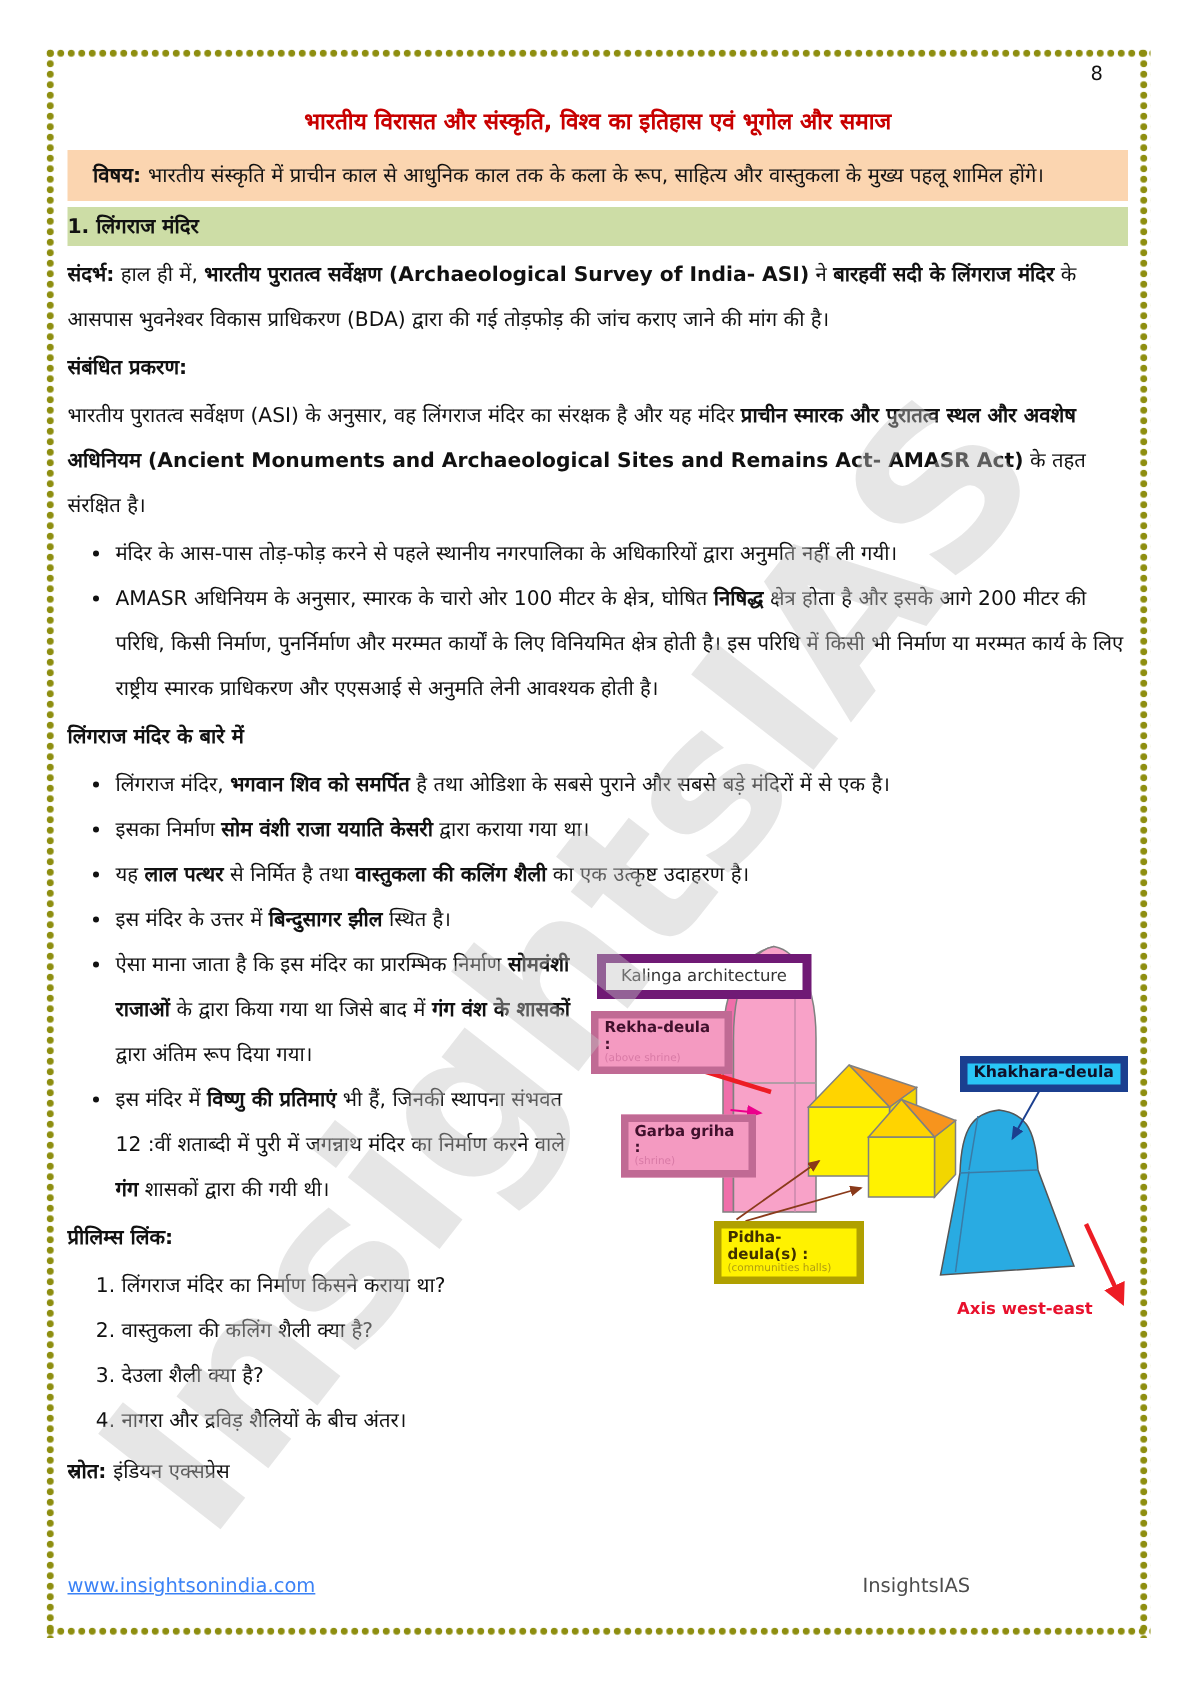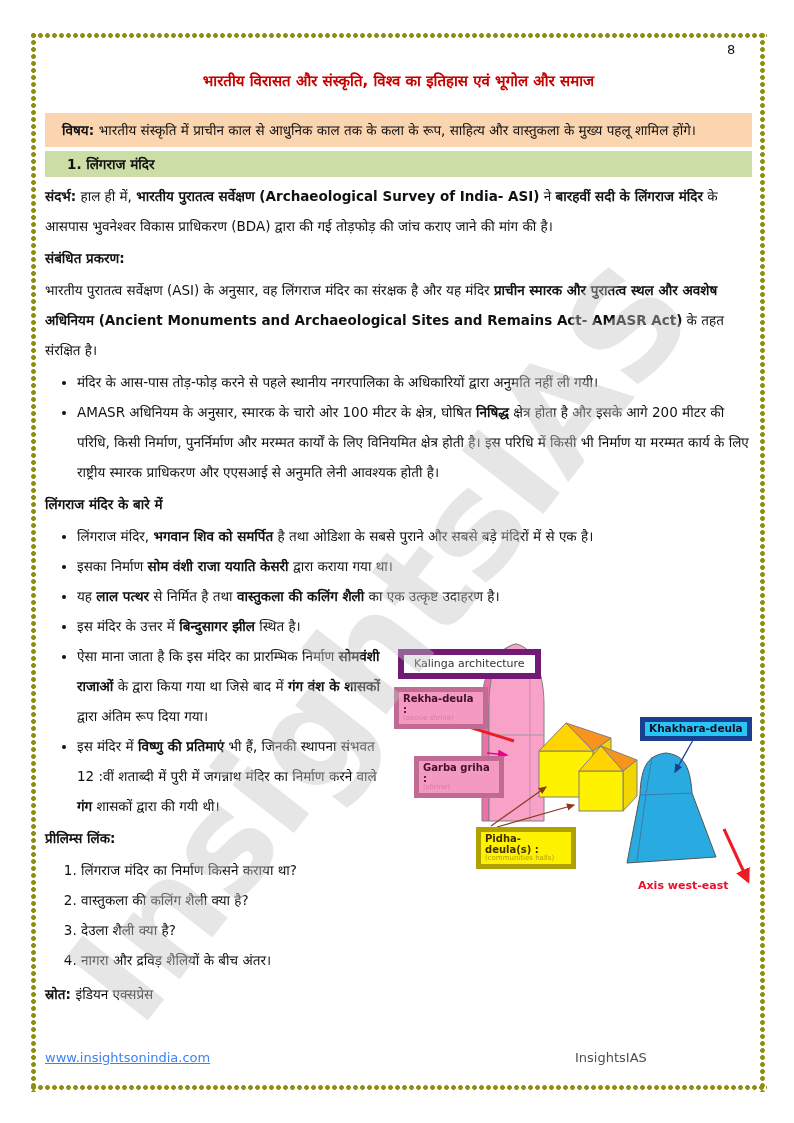--- a/index.html
+++ b/index.html
@@ -13,24 +13,24 @@
   .bstrip.top{left:30px;top:32px;width:737px;height:8px;}
   .bstrip.bottom{left:30px;top:1084px;width:737px;height:8px;}
   .bstrip.left{left:30px;top:32px;width:8px;height:1060px;}
   .bstrip.right{left:759px;top:32px;width:8px;height:1060px;}
 
   .pagenum{position:absolute;left:727px;top:42px;font-size:13px;color:#111;z-index:2;}
 
   .content{position:absolute;left:45px;top:70px;width:707px;z-index:2;}
 
   .title,.subtitle{color:#c80000;font-weight:bold;text-align:center;font-size:15px;line-height:22px;margin:0 0 10px 0;}
-  .subtitle{margin-bottom:21px;}
+  .subtitle{margin-bottom:8px;}
 
   .topic-note{background:#fbd5b0;padding:3px 17px;font-size:13.5px;line-height:28px;margin-bottom:4px;}
-  .sec-heading{background:#cddda6;padding:2px 22px;font-size:13.5px;font-weight:bold;line-height:22px;margin-bottom:4px;}
+  .sec-heading{background:#cddda6;padding:2px 0;font-size:13.5px;font-weight:bold;line-height:22px;margin-bottom:4px;}
 
   .para{font-size:13.5px;line-height:30px;margin:0 0 2px 0;}
   .bold-head{font-size:13.5px;font-weight:bold;line-height:30px;margin:2px 0;}
   ul.bullets{margin:0 0 2px 0;padding-left:32px;}
   ul.bullets li{font-size:13.5px;line-height:30px;}
   ol.qlist{margin:0 0 4px 0;padding-left:36px;}
   ol.qlist li{font-size:13.5px;line-height:30px;}
   b{font-weight:bold;}
 
   .url-line{font-size:13px;line-height:20px;word-break:break-all;margin:4px 0 2px 0;}

